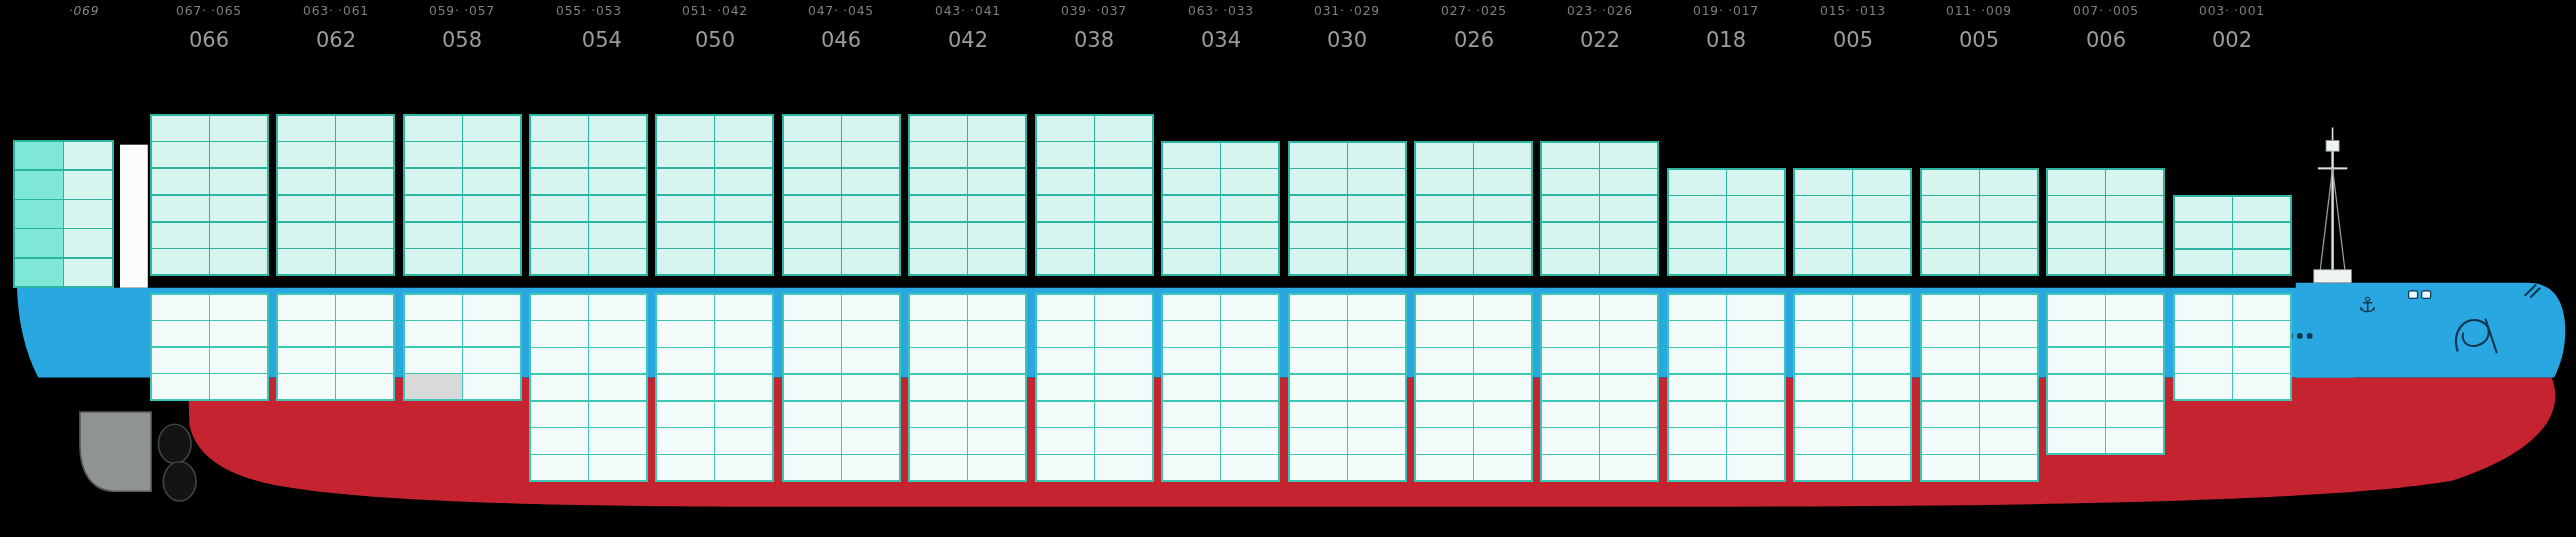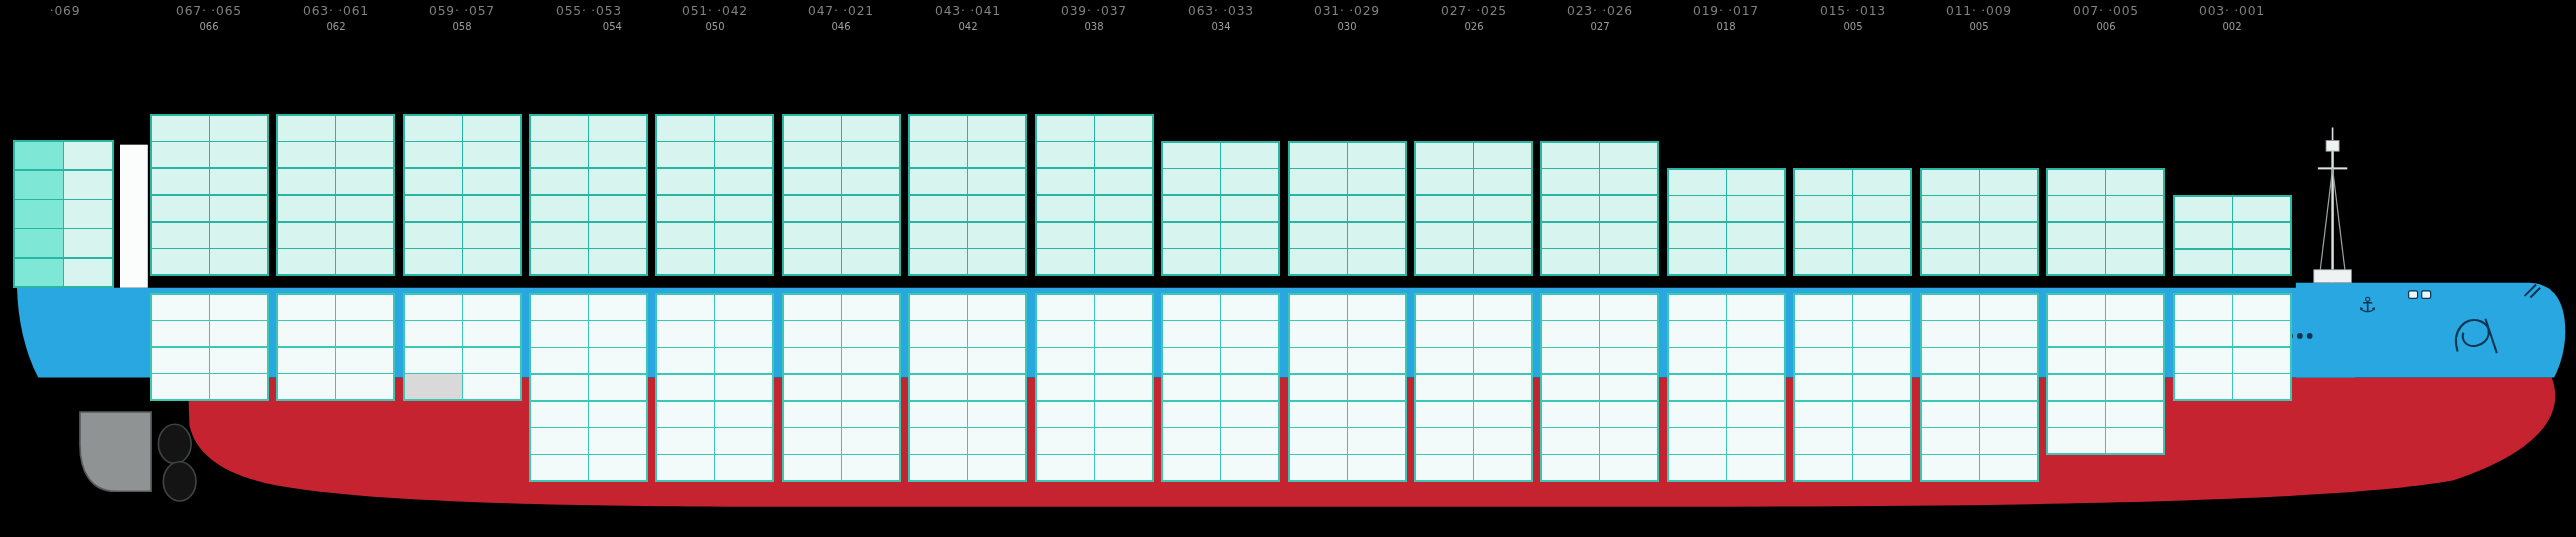--- a/index.html
+++ b/index.html
@@ -2,21 +2,21 @@
 <html style="--bg: #000000; --hull-red: #c4232f; --hull-blue: #29a7e1; --deck-fill: #d7f4ee; --deck-line: #2ab5a3; --hold-fill: #f2fbf9; --hold-line: #3cc7b5; --highlight: #7fe7d6; --gray-cell: #d9d9d9; --rudder: #8f9394; --superstructure: #fbfdfd; --label-dim: #818181; --label: #9c9c9c; --bow-detail: #0d3550; --mast: #dbe0e0;font-size:13px"><head>
 <meta charset="utf-8">
 <style>
   html,body{margin:0;padding:0;background:#000;}
   #canvas{position:relative;width:2576px;height:537px;background:var(--bg,#000);overflow:hidden;
           font-family:"DejaVu Sans",sans-serif;}
   #ship-svg{position:absolute;left:0;top:0;z-index:1;}
   #stacks-layer,#bay-labels{position:absolute;left:0;top:0;width:100%;height:100%;z-index:2;}
   .bay-label{position:absolute;top:4.9px;transform:translateX(-50%);text-align:center;line-height:1.1;}
   .bay-label .odd{font-size:12.3px;color:var(--label-dim,#818181);letter-spacing:0.8px;white-space:nowrap;}
-  .bay-label .num{font-size:10px;color:var(--label,#9c9c9c);margin-top:3px;}
+  .bay-label .num{font-size:21px;color:var(--label,#9c9c9c);margin-top:11px;}
   .stack{position:absolute;display:grid;gap:1.6px;padding:1.6px;box-sizing:border-box;}
   .stack.deck{background:var(--deck-line,#2ab5a3);}
   .stack.deck .cell{background:var(--deck-fill,#d7f4ee);}
   .stack.hold{background:var(--hold-line,#3cc7b5);}
   .stack.hold .cell{background:var(--hold-fill,#f2fbf9);}
   .cell{min-width:0;min-height:0;}
   .cell.hl{background:var(--highlight,#7fe7d6) !important;}
   .cell.gray{background:var(--gray-cell,#d9d9d9) !important;}
   .hull-red{fill:var(--hull-red,#c4232f);}
   .hull-blue{fill:var(--hull-blue,#29a7e1);}
@@ -67,21 +67,21 @@
       <rect class="porthole" x="2962" y="356" width="11" height="9" rx="2"></rect>
       <path class="bow-detail" d="M 3006,430 C 2998,404 3016,386 3034,393 C 3050,399 3046,420 3029,423 C 3017,425 3010,417 3013,407 M 3040,390 L 3054,432"></path>
       <path class="bow-detail" stroke-width="2" d="M 3088,362 L 3102,348 M 3095,364 L 3107,352"></path>
       <circle class="bow-detail-fill" cx="2801" cy="411" r="3.5"></circle>
       <circle class="bow-detail-fill" cx="2813" cy="411" r="3.5"></circle>
       <circle class="bow-detail-fill" cx="2825" cy="411" r="3.5"></circle>
     </g>
   </svg>
 
   <div id="bay-labels">
-      <div class="bay-label" style="left: 65px;">
+      <div class="bay-label" style="left: 84px; font-style: italic;">
         <div class="odd">·069</div>
       </div>
       <div class="bay-label" style="left: 209px;">
         <div class="odd">067· ·065</div>
         <div class="num">066</div>
       </div>
       <div class="bay-label" style="left: 336px;">
         <div class="odd">063· ·061</div>
         <div class="num">062</div>
       </div>
@@ -91,21 +91,21 @@
       </div>
       <div class="bay-label" style="left: 589px; text-align: right;">
         <div class="odd">055· ·053</div>
         <div class="num">054</div>
       </div>
       <div class="bay-label" style="left: 715px;">
         <div class="odd">051· ·042</div>
         <div class="num">050</div>
       </div>
       <div class="bay-label" style="left: 841px;">
-        <div class="odd">047· ·021</div>
+        <div class="odd">047· ·045</div>
         <div class="num">046</div>
       </div>
       <div class="bay-label" style="left: 968px;">
         <div class="odd">043· ·041</div>
         <div class="num">042</div>
       </div>
       <div class="bay-label" style="left: 1094px;">
         <div class="odd">039· ·037</div>
         <div class="num">038</div>
       </div>
@@ -116,21 +116,21 @@
       <div class="bay-label" style="left: 1347px;">
         <div class="odd">031· ·029</div>
         <div class="num">030</div>
       </div>
       <div class="bay-label" style="left: 1474px;">
         <div class="odd">027· ·025</div>
         <div class="num">026</div>
       </div>
       <div class="bay-label" style="left: 1600px;">
         <div class="odd">023· ·026</div>
-        <div class="num">027</div>
+        <div class="num">022</div>
       </div>
       <div class="bay-label" style="left: 1726px;">
         <div class="odd">019· ·017</div>
         <div class="num">018</div>
       </div>
       <div class="bay-label" style="left: 1853px;">
         <div class="odd">015· ·013</div>
         <div class="num">005</div>
       </div>
       <div class="bay-label" style="left: 1979px;">

